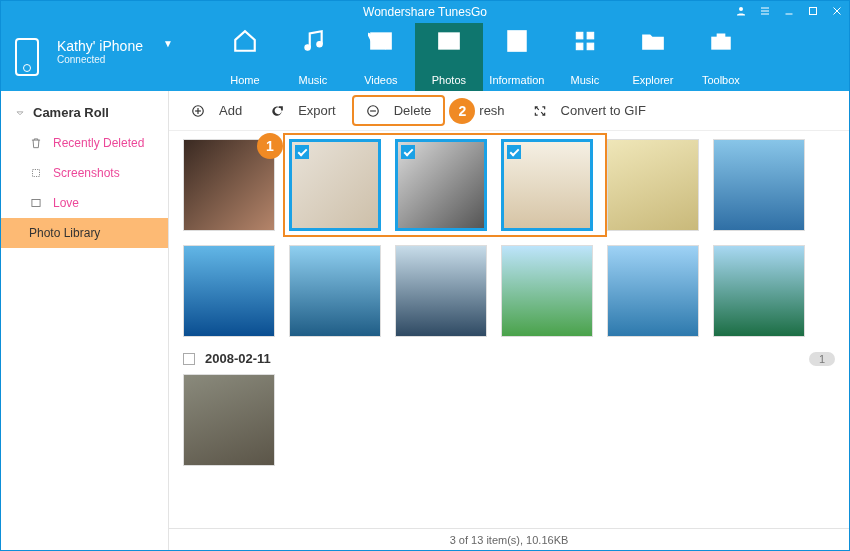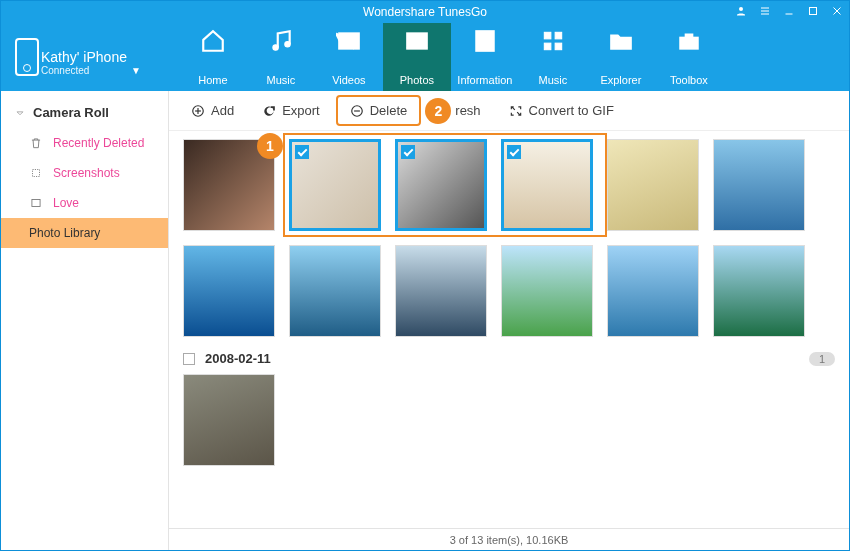--- a/index.html
+++ b/index.html
@@ -4,40 +4,40 @@
 <style>
   * { box-sizing: border-box; margin: 0; padding: 0; }
   body { font-family: "Segoe UI", Arial, sans-serif; font-size: 13px; color: #333; background: #fff; }
   .window { width: 850px; height: 551px; border: 1px solid #0d8fd8; display: flex; flex-direction: column; position: relative; }
   
   .titlebar { height: 22px; background: #1aa1e6; color: #fff; display:flex; align-items:center; justify-content:center; font-size:12px; position:relative;}
   .titlebar .sys { position:absolute; right:6px; top:0; height:22px; display:flex; align-items:center; gap:12px; font-size:12px;}
   .sys span, .sys svg { cursor:pointer; }
   
   .navbar { height:68px; background:#1aa1e6; display:flex; align-items:center; }
-  .device { display:flex; align-items:flex-end; gap:2px; padding:0 18px 0 14px; color:#fff;}
+  .device { display:flex; align-items:flex-start; gap:18px; padding:0 18px 0 14px; color:#fff;}
   .device-icon { width:24px; height:38px; border:2px solid #fff; border-radius:4px; position:relative;}
   .device-icon::after{content:""; position:absolute; bottom:2px; left:50%; transform:translateX(-50%); width:6px;height:6px;border:1px solid #fff;border-radius:50%;}
   .device-text .name{font-size:14px; font-weight:500;}
   .device-text .status{font-size:10px; opacity:.9;}
   .device-dd{color:#fff; font-size:10px; margin-left:2px;}
   .tabs { display:flex; height:100%; margin-left:20px;}
   .tab { width:68px; display:flex; flex-direction:column; align-items:center; justify-content:center; color:#fff; font-size:11px; gap:20px; cursor:pointer;}
   .tab.active { background:#0f766e;}
   .tab svg{width:26px;height:26px;fill:#fff;stroke:#fff;}
   
   .body { flex:1; display:flex; overflow:hidden;}
   .sidebar { width:168px; border-right:1px solid #e3e3e3; padding-top:6px;}
   .side-head{display:flex;align-items:center;gap:6px; padding:8px 12px; font-weight:600; font-size:13px;}
   .side-item{display:flex;align-items:center;gap:10px; padding:8px 12px 8px 28px; font-size:12px; color:#ec4899; cursor:pointer;}
   .side-item.active{background:#fdba74; color:#333;}
   .side-item svg,.side-head svg{width:14px;height:14px; stroke:#777; fill:none;}
   .content{flex:1; display:flex; flex-direction:column;}
   .toolbar{height:40px; display:flex; align-items:center; gap:4px; padding:0 10px; border-bottom:1px solid #eee; position:relative;}
-  .tbtn{display:flex;align-items:center; gap:6px; padding:6px 12px; font-size:13px; color:#444; cursor:pointer; border-radius:3px;}
+  .tbtn{display:flex;align-items:center; gap:14px; padding:6px 12px; font-size:13px; color:#444; cursor:pointer; border-radius:3px;}
   .tbtn svg{width:14px;height:14px;}
   .tbtn.boxed{border:2px solid #f08a24; border-radius:4px;}
   .callout{width:26px;height:26px;border-radius:50%;background:#f08a24;color:#fff;display:flex;align-items:center;justify-content:center;font-weight:bold;font-size:14px;}
   .scroll{flex:1; overflow:auto; padding:8px 14px;}
   .group-head{display:flex;align-items:center; gap:10px; margin:4px 0 8px 0;}
   .gcheck{width:12px;height:12px;border:1px solid #aaa; background:#fff;}
   .gcheck.ind::after{content:""; display:block; margin:3px 2px; height:4px; background:#888;}
   .gdate{font-weight:600; font-size:13px;}
   .badge{margin-left:auto; background:#dedede; color:#777;border-radius:10px; padding:1px 10px; font-size:11px;}
   .thumbs{display:flex; flex-wrap:wrap; gap:14px; margin-bottom:14px; position:relative;}

